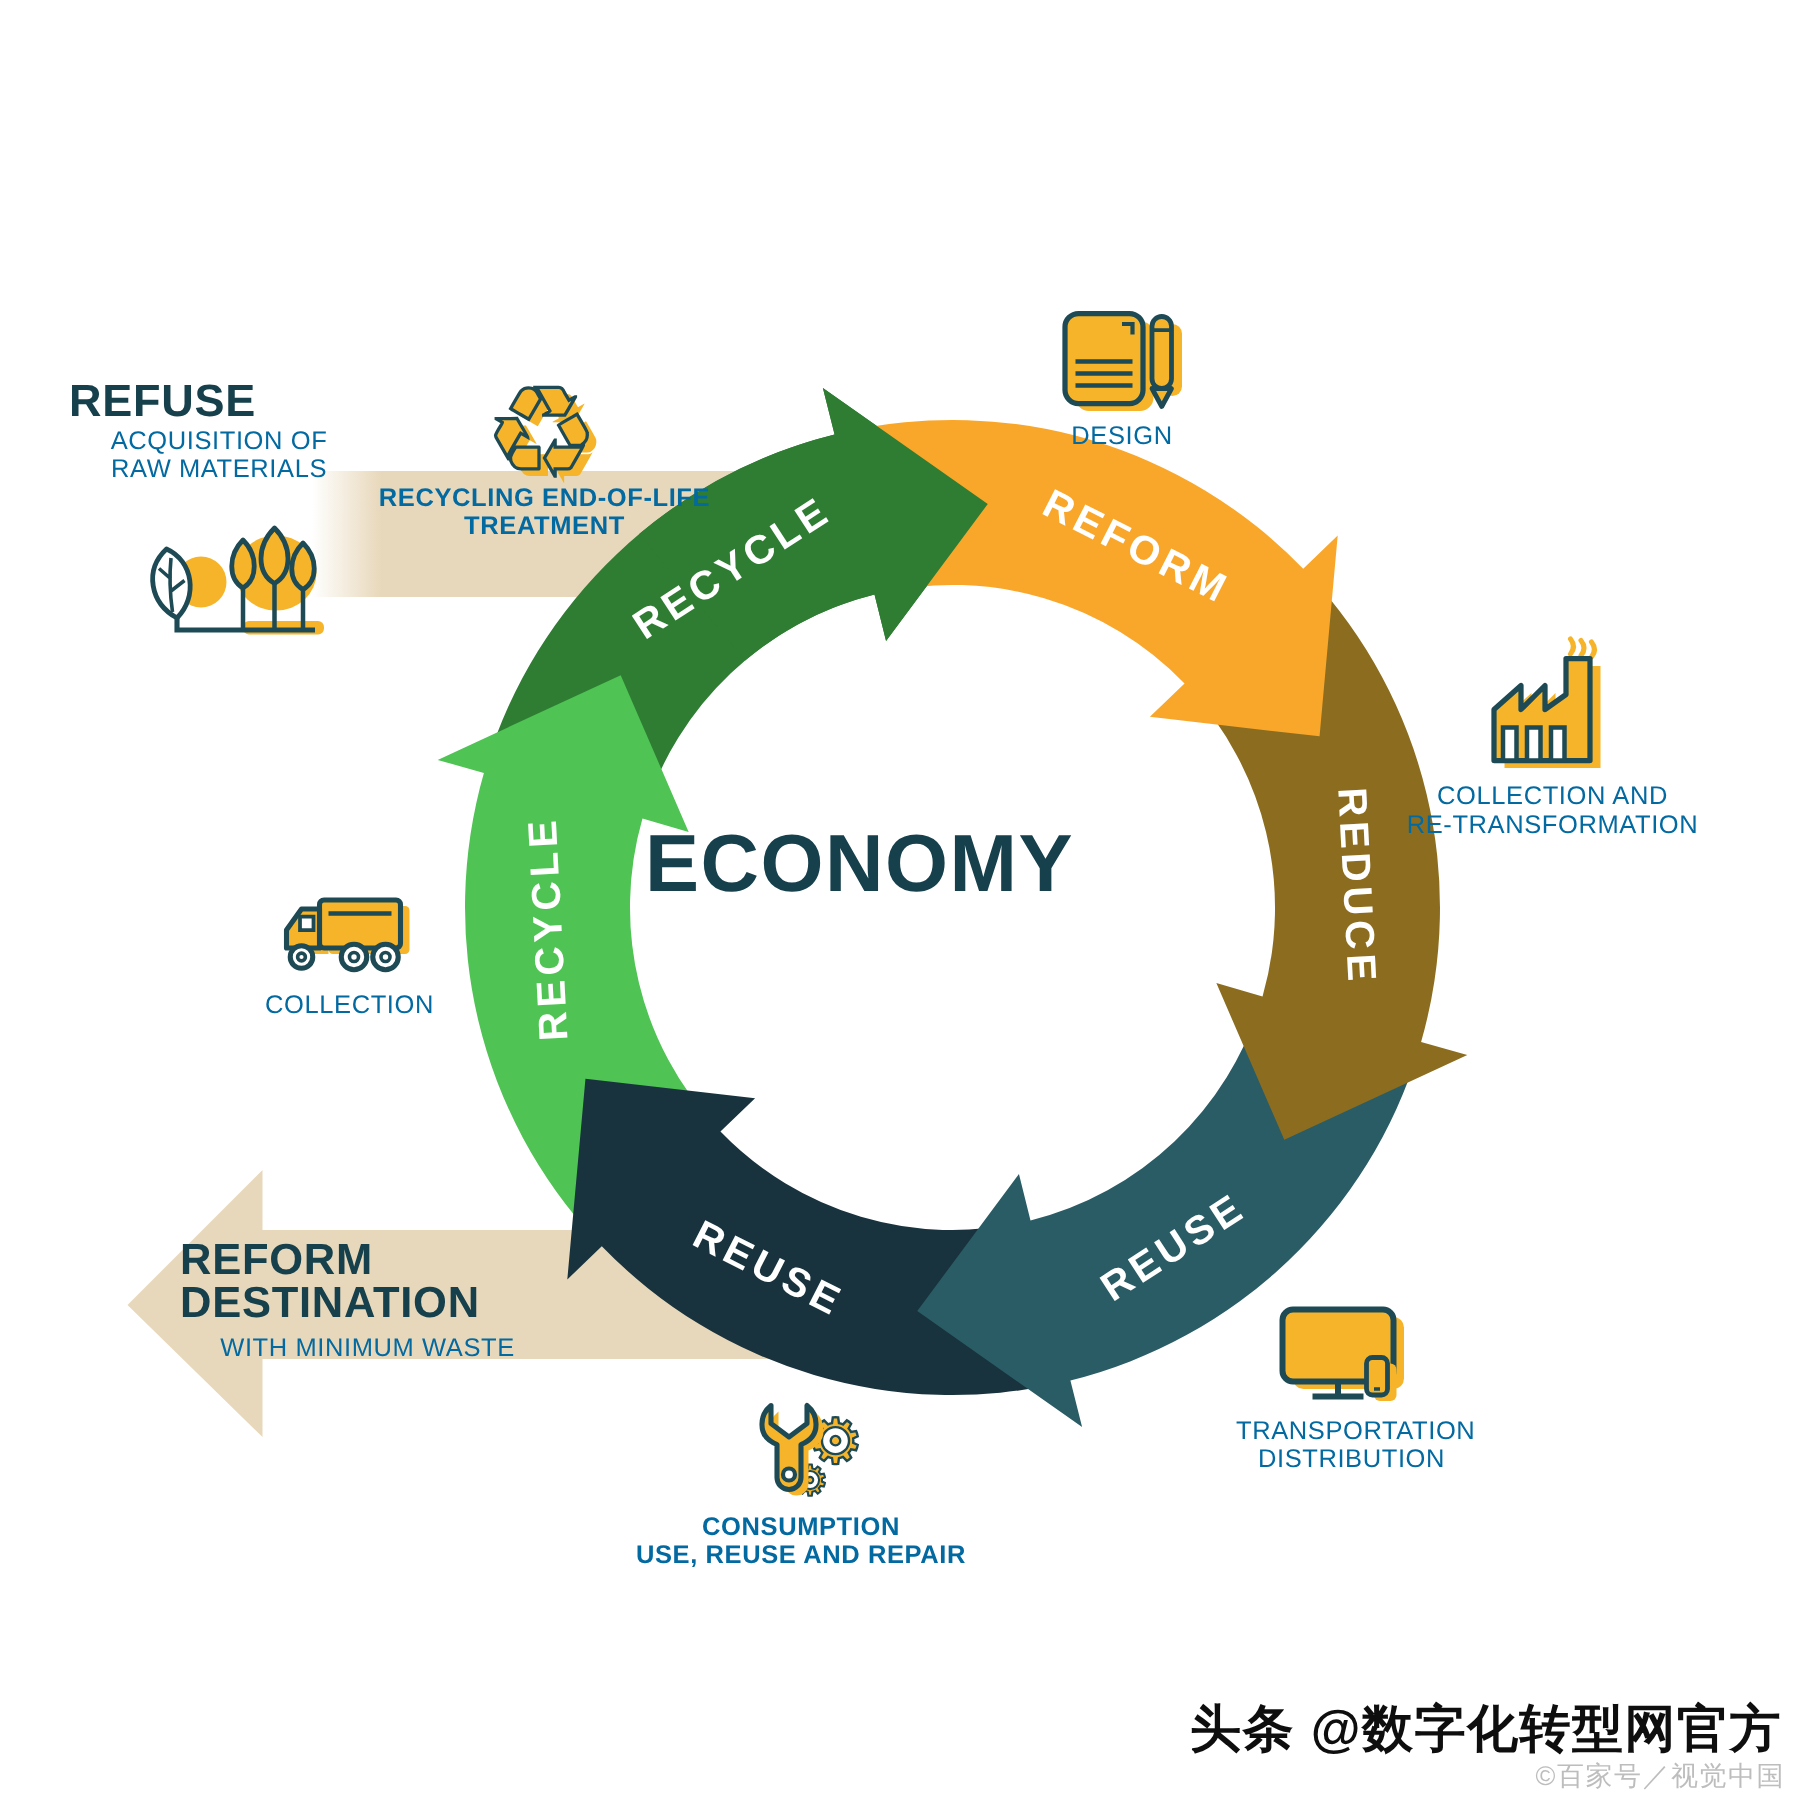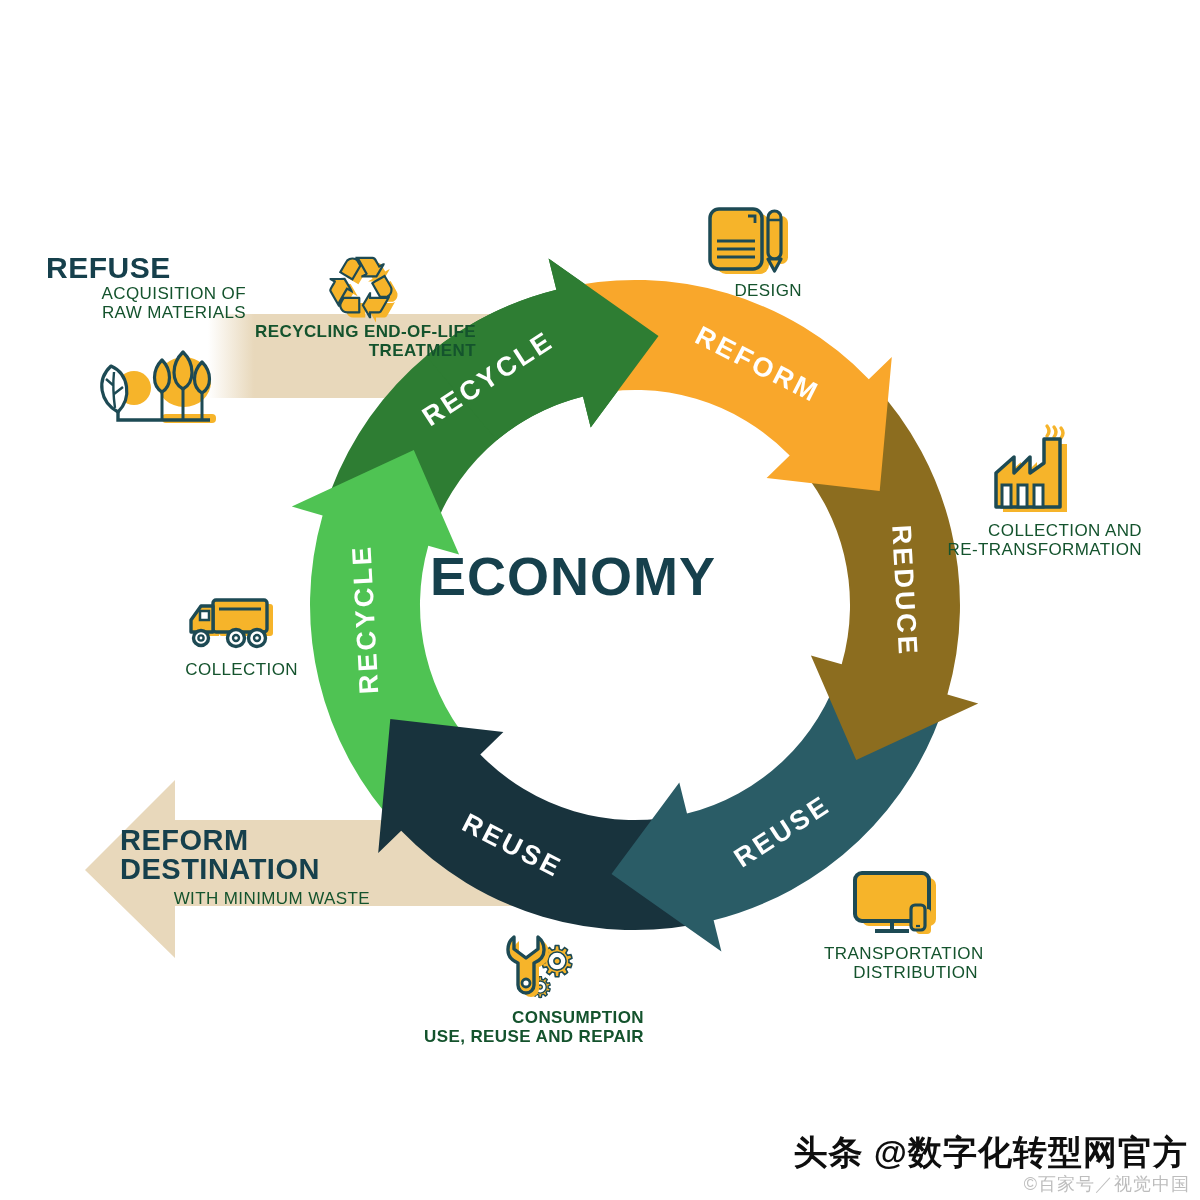--- a/index.html
+++ b/index.html
@@ -1,19 +1,19 @@
 <!DOCTYPE html>
 <html><head>
 <meta charset="utf-8">
 <style>
   html,body{margin:0;padding:0;background:#fff;}
   #stage{position:relative;width:1200px;height:1200px;background:#fff;overflow:hidden;
          font-family:"Liberation Sans",sans-serif;}
   .abs{position:absolute;}
-  .caption{color:#14532d;font-size:17px;line-height:1.12;letter-spacing:.4px;text-align:right;}
+  .caption{color:#0369a1;font-size:17px;line-height:1.12;letter-spacing:.4px;text-align:center;}
   .caption .ln{display:block;}
   .boldhead{color:#16404C;font-weight:800;text-align:left;}
   #refuse-block{left:46px;top:252px;width:200px;text-align:center;}
   #refuse-title{font-size:30px;line-height:32px;letter-spacing:.5px;}
   #band{left:208px;top:314px;width:338px;height:84px;
         background:linear-gradient(90deg,rgba(232,216,187,0) 0px,#E8D8BB 46px);}
   #recycling-caption{left:250px;top:322px;width:226px;font-weight:bold;}
   #recycle-symbol{left:314px;top:238px;}
   #trees{left:84px;top:324px;}
   #design-icon{left:702px;top:203px;}

